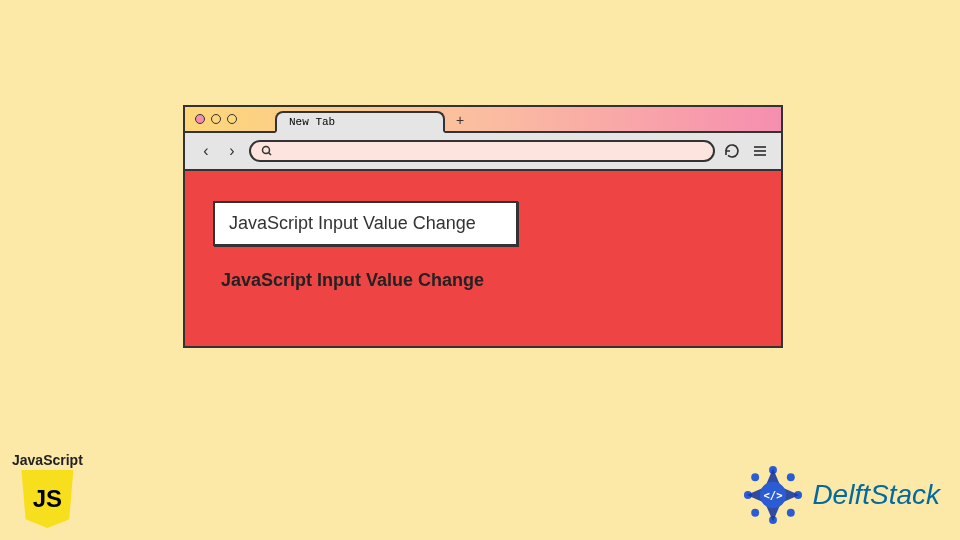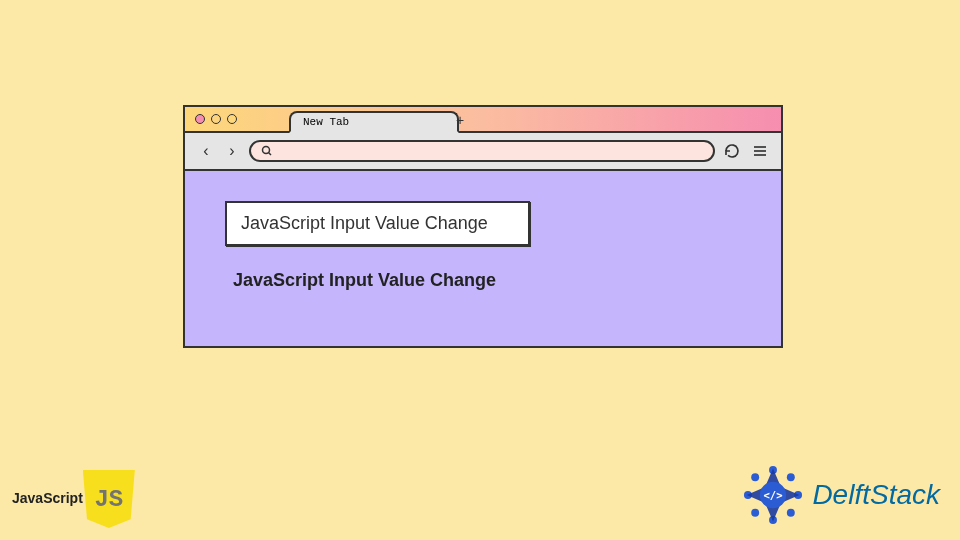--- a/index.html
+++ b/index.html
@@ -40,21 +40,21 @@
       width: 10px;
       height: 10px;
       border-radius: 50%;
       border: 1.5px solid #333;
     }
     .ctl-close { background: #f68eb0; }
     .ctl-min { background: transparent; }
     .ctl-max { background: #fdd77a; }
     .tab {
       position: absolute;
-      left: 104px;
+      left: 90px;
       bottom: -2px;
       height: 22px;
       width: 170px;
       background: #e5e5e5;
       border: 2px solid #333;
       border-bottom: 2px solid #e5e5e5;
       border-radius: 8px 8px 0 0;
       display: flex;
       align-items: center;
       padding: 0 12px;
@@ -111,22 +111,22 @@
       align-items: center;
     }
     .refresh-icon, .menu-icon {
       width: 18px;
       height: 18px;
       display: flex;
       align-items: center;
       justify-content: center;
     }
     .content-area {
-      background: #c4b5fd;
-      padding: 30px 40px 45px 40px;
+      background: #ef4444;
+      padding: 30px 40px 45px 28px;
       min-height: 175px;
     }
     .input-box {
       width: 305px;
       background: white;
       border: 2px solid #333;
       padding: 10px 14px;
       font-size: 18px;
       color: #333;
       margin-bottom: 24px;
@@ -136,40 +136,40 @@
       font-size: 18px;
       font-weight: bold;
       color: #222;
       margin-left: 8px;
     }
     .js-logo {
       position: absolute;
       bottom: 12px;
       left: 12px;
       display: flex;
+      flex-direction: column;
       align-items: center;
     }
     .js-logo-text {
       font-size: 14px;
       font-weight: bold;
       color: #222;
       margin-bottom: 2px;
     }
     .js-shield {
       width: 52px;
       height: 58px;
       background: #f7df1e;
       clip-path: polygon(0 0, 100% 0, 92% 85%, 50% 100%, 8% 85%);
       display: flex;
       align-items: center;
       justify-content: center;
       font-size: 24px;
       font-weight: bold;
-      color: #737373;
-      font-family: Liberation Mono, monospace;
+      color: #000000;
     }
     .delft-logo {
       position: absolute;
       bottom: 12px;
       right: 20px;
       display: flex;
       align-items: center;
       gap: 6px;
     }
     .delft-badge {

